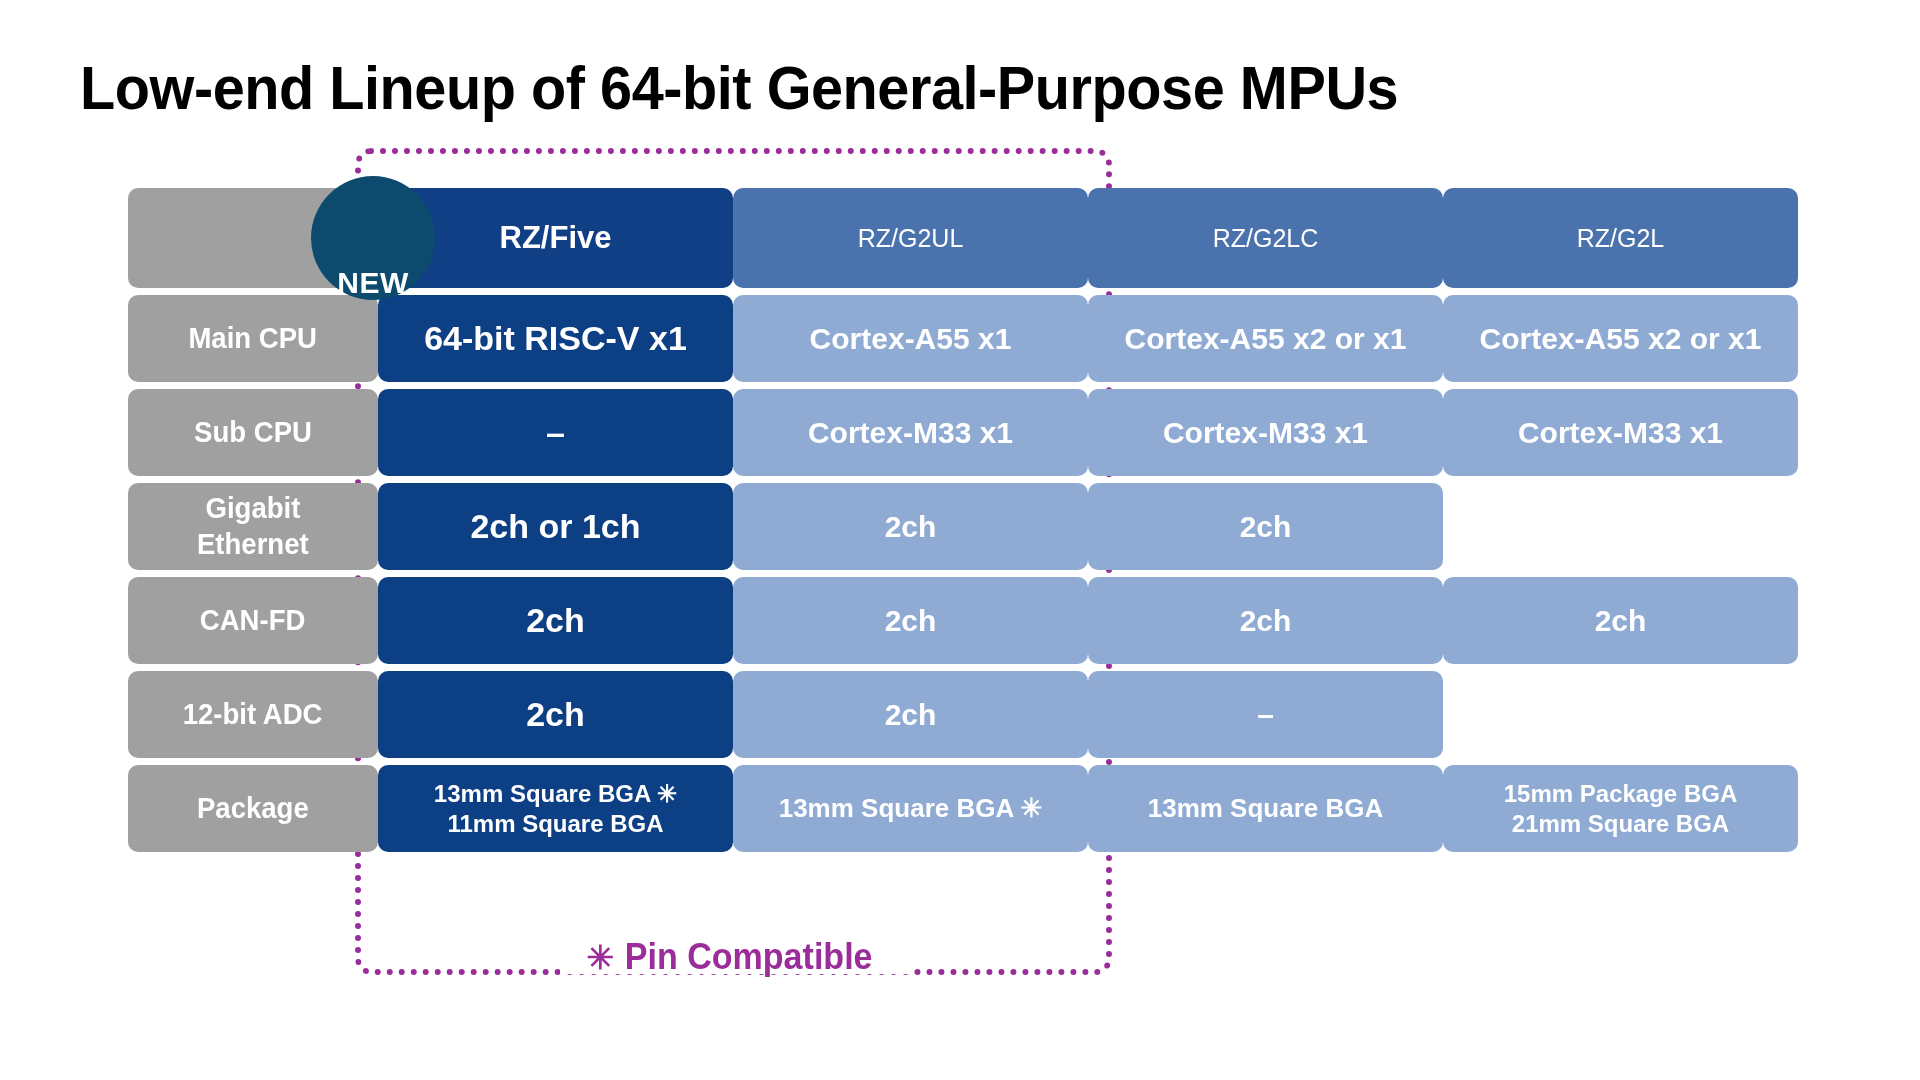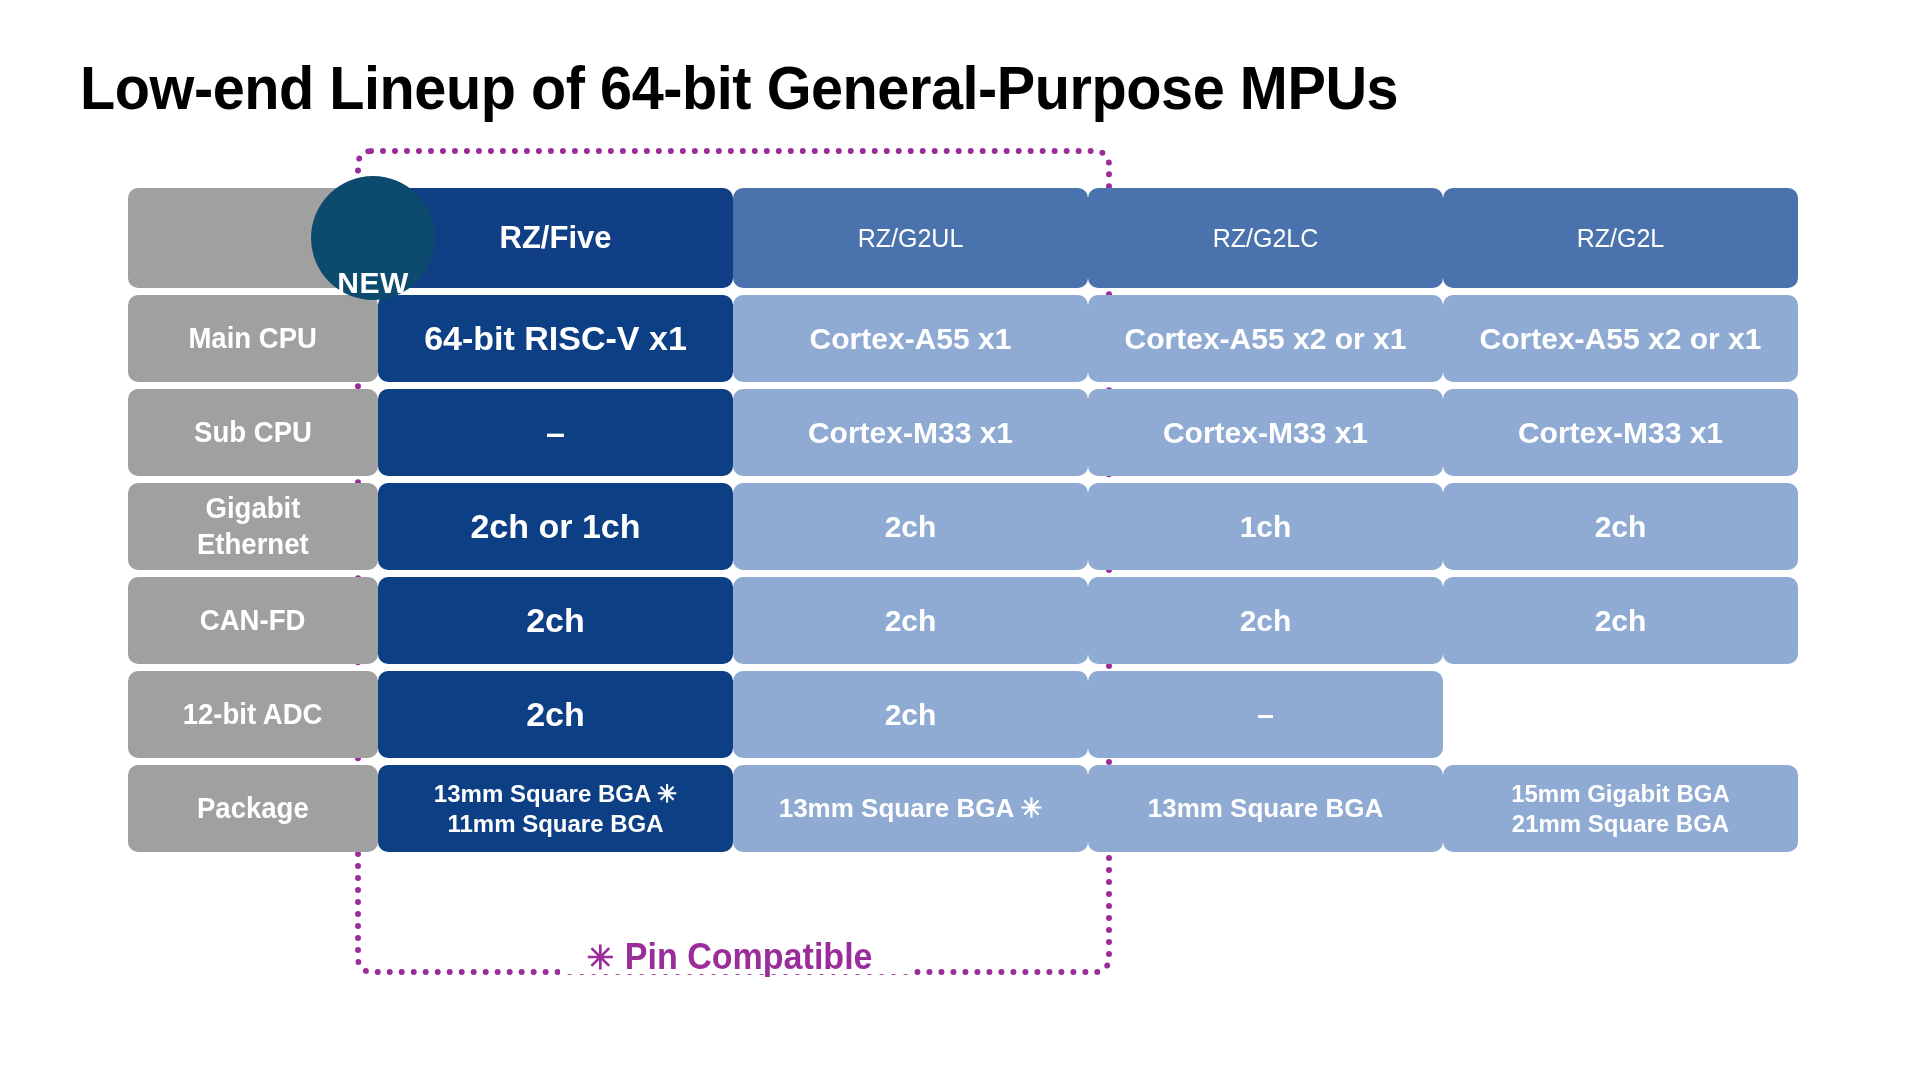--- a/index.html
+++ b/index.html
@@ -195,21 +195,20 @@
 
     <div class="row row-body">
       <div class="cell col-label c-label two-line">
         <span>
           <span class="txt">Gigabit</span><br>
           <span class="txt">Ethernet</span>
         </span>
       </div>
       <div class="cell col-data c-hl">2ch or 1ch</div>
       <div class="cell col-data c-norm">2ch</div>
-      <div class="cell col-data c-norm">1ch</div>
       <div class="cell col-data c-norm">2ch</div>
     </div>
 
     <div class="row row-body">
       <div class="cell col-label c-label">
           <span class="txt">CAN-FD</span>
         </div>
       <div class="cell col-data c-hl">2ch</div>
       <div class="cell col-data c-norm">2ch</div>
       <div class="cell col-data c-norm">2ch</div>
@@ -232,21 +231,21 @@
       <div class="cell col-data c-hl smaller two-line">
         <span>
           <span>13mm Square BGA ✳</span><br>
           <span>11mm Square BGA</span>
         </span>
       </div>
       <div class="cell col-data c-norm small">13mm Square BGA ✳</div>
       <div class="cell col-data c-norm small">13mm Square BGA</div>
       <div class="cell col-data c-norm smaller two-line">
         <span>
-          <span>15mm Gigabit BGA</span><br>
+          <span>15mm Package BGA</span><br>
           <span>21mm Square BGA</span>
         </span>
       </div>
     </div>
 
   </div>
 
   <div id="pin-frame-gap"></div>
   <div id="pin-label">
     <span class="star">✳</span><span class="txt">Pin Compatible</span>

